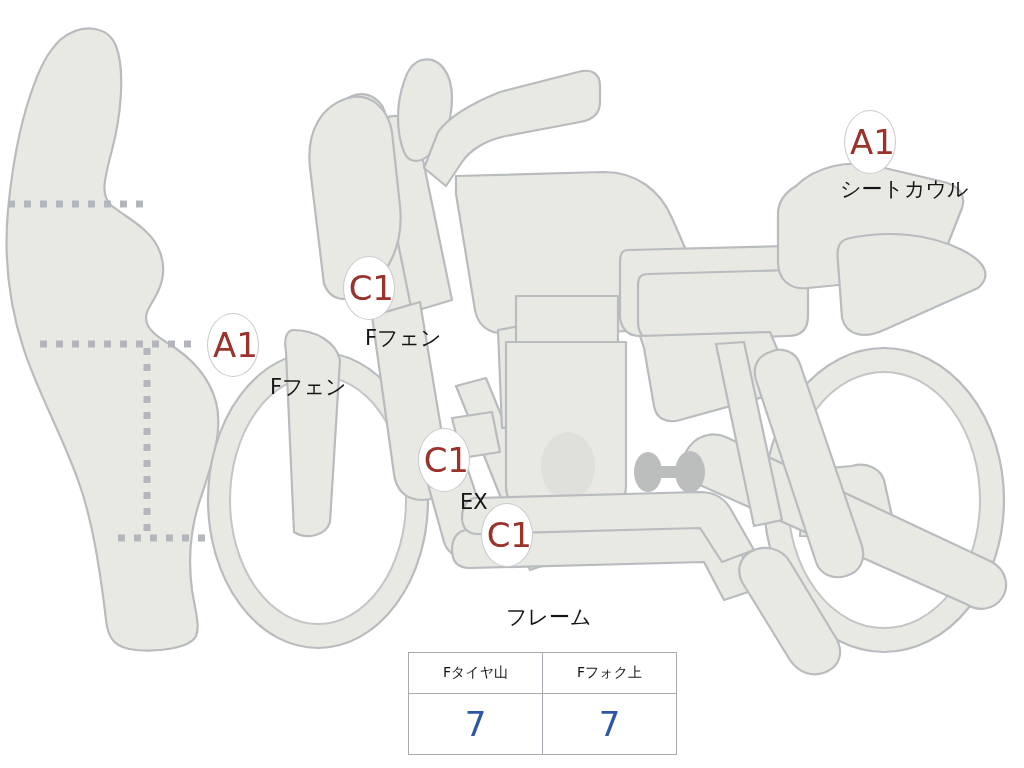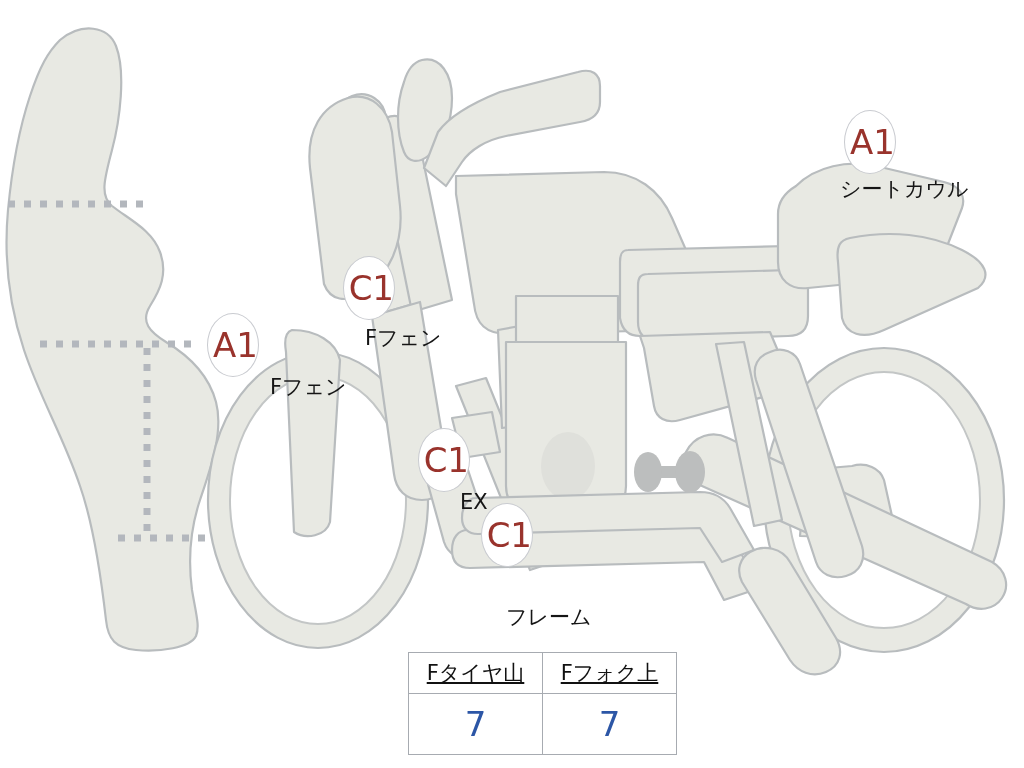--- a/index.html
+++ b/index.html
@@ -64,23 +64,22 @@
   }
   #tire-table th, #tire-table td {
     border: 1px solid #a7abb1;
     width: 131px;
     text-align: center;
     font-family: "DejaVu Sans", "Liberation Sans", sans-serif;
   }
   #tire-table th {
     height: 38px;
     font-weight: normal;
-    font-size: 21px;
+    font-size: 14px;
     color: #111111;
-    text-decoration: underline;
   }
   #tire-table td {
     height: 58px;
     font-size: 34px;
     color: #2c56a6;
   }
 </style>
 </head>
 <body>
 

